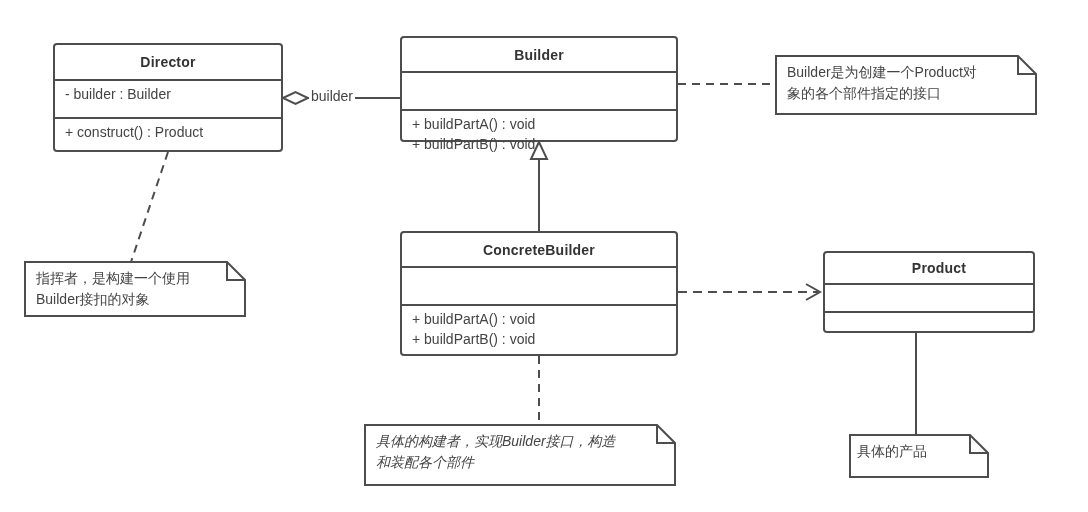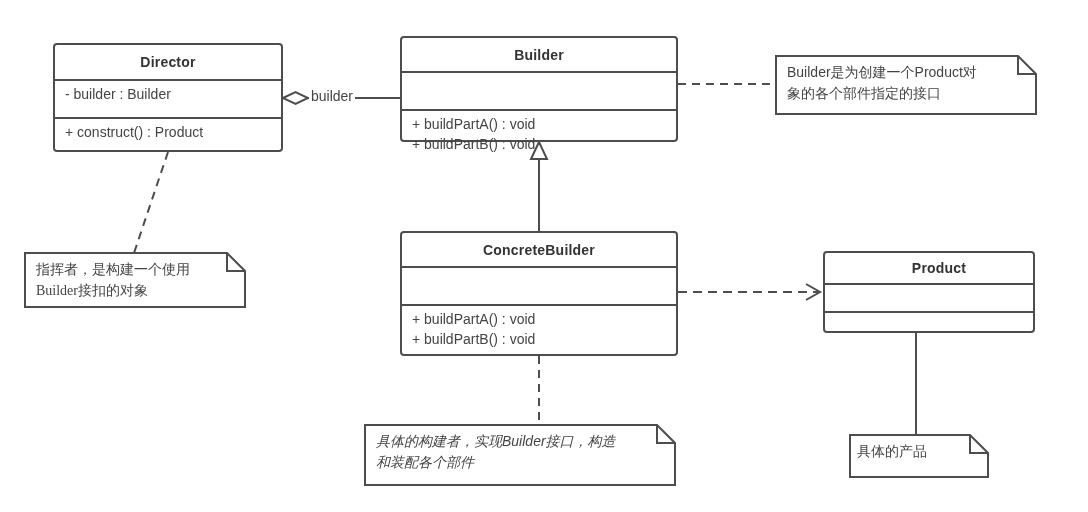--- a/index.html
+++ b/index.html
@@ -176,21 +176,21 @@
   <div class="uml-class" style="left:823px; top:251px; width:212px; height:82px;">
     <div class="uml-title" style="height:30px;margin-left:10px;">Product</div>
     <div class="uml-sep"></div>
     <div class="uml-compartment empty" style="height:26px;"></div>
     <div class="uml-sep"></div>
     <div class="uml-compartment empty" style="height:22px;"></div>
   </div>
 
   <div class="edge-label" style="left:309px; top:88px;">builder</div>
 
-  <div class="uml-note" style="left:24px; top:252px; width:222px; height:56px;font-family:Liberation Serif, serif;">
+  <div class="uml-note" style="left:24px; top:261px; width:222px; height:56px;">
     <svg class="note-shape" viewBox="0 0 222 56" preserveAspectRatio="none">
       <path d="M1,1 H203 L221,19 V55 H1 Z" fill="#ffffff" stroke="#4d4d4d" stroke-width="2"></path>
       <path d="M203,1 V19 H221" fill="none" stroke="#4d4d4d" stroke-width="2"></path>
     </svg>
     <div class="note-text">指挥者，是构建一个使用
 Builder接扣的对象</div>
   </div>
 
   <div class="uml-note" style="left:775px; top:55px; width:262px; height:60px;">
     <svg class="note-shape" viewBox="0 0 262 60" preserveAspectRatio="none">

